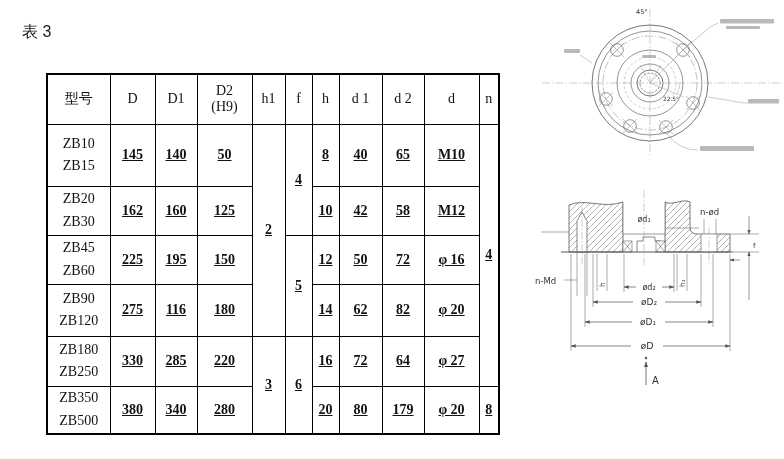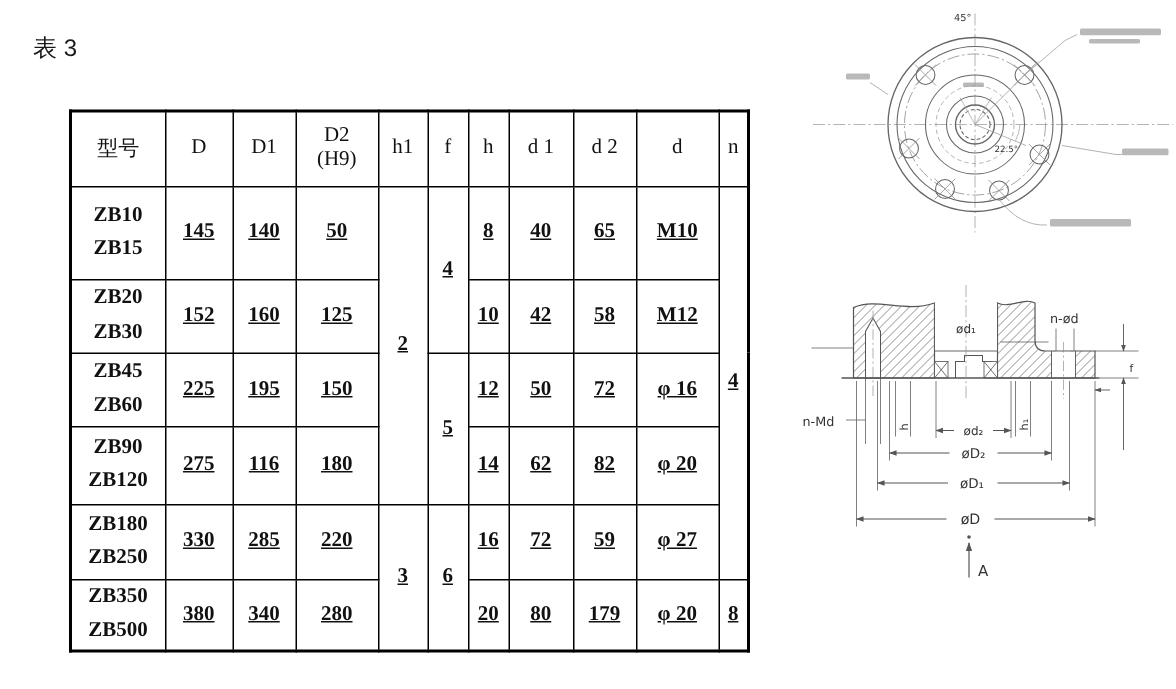--- a/index.html
+++ b/index.html
@@ -5,21 +5,21 @@
   html,body{margin:0;padding:0;}
   body{width:784px;height:459px;position:relative;background:#fff;overflow:hidden;
        font-family:"Liberation Serif","DejaVu Serif",serif;color:#111;}
   .page-title{position:absolute;left:22px;top:22px;font-size:16px;color:#1a1a1a;
        font-family:Liberation Sans, sans-serif;}
   table.spec{position:absolute;left:16px;top:73px;border-collapse:collapse;
        table-layout:fixed;border:2px solid #000;margin-left:30px;}
   table.spec td{border:1px solid #000;text-align:center;vertical-align:middle;
        padding:0;font-size:14px;overflow:hidden;}
   td.hdr{font-size:13.5px;font-weight:normal;}
-  td.model{text-align:left;padding-left:7px;font-weight:bold;font-size:13.5px;line-height:1.6;}
+  td.model{text-align:left;padding-left:7px;font-weight:normal;font-size:13.5px;line-height:1.6;}
   td.val{font-weight:bold;text-decoration:underline;}
   .hdr .sub{display:block;line-height:1.15;}
   tr.hrow{height:50px;} tr.r1{height:62px;} tr.r2{height:49px;} tr.r3{height:49px;padding-left:24px;}
   tr.r4{height:52px;} tr.r5{height:50px;} tr.r6{height:48px;}
   svg text{font-family:"DejaVu Sans","Liberation Sans",sans-serif;fill:#333;}
   .blur-bar{fill:#a8a8a8;opacity:.8;}
 </style>
 </head>
 <body>
 
@@ -70,21 +70,21 @@
     <td class="val">40</td>
     <td class="val">65</td>
     <td class="val">M10</td>
     <td class="val" rowspan="5">4</td>
   </tr>
   <tr class="r2">
     <td class="model">
       <div>ZB20</div>
       <div>ZB30</div>
     </td>
-    <td class="val">152</td>
+    <td class="val">162</td>
     <td class="val">160</td>
     <td class="val">125</td>
     <td class="val">10</td>
     <td class="val">42</td>
     <td class="val">58</td>
     <td class="val">M12</td>
   </tr>
   <tr class="r3">
     <td class="model">
       <div>ZB45</div>
@@ -117,21 +117,21 @@
       <div>ZB180</div>
       <div>ZB250</div>
     </td>
     <td class="val">330</td>
     <td class="val">285</td>
     <td class="val">220</td>
     <td class="val" rowspan="2">3</td>
     <td class="val" rowspan="2">6</td>
     <td class="val">16</td>
     <td class="val">72</td>
-    <td class="val">59</td>
+    <td class="val">64</td>
     <td class="val">φ 27</td>
   </tr>
   <tr class="r6">
     <td class="model">
       <div>ZB350</div>
       <div>ZB500</div>
     </td>
     <td class="val">380</td>
     <td class="val">340</td>
     <td class="val">280</td>

